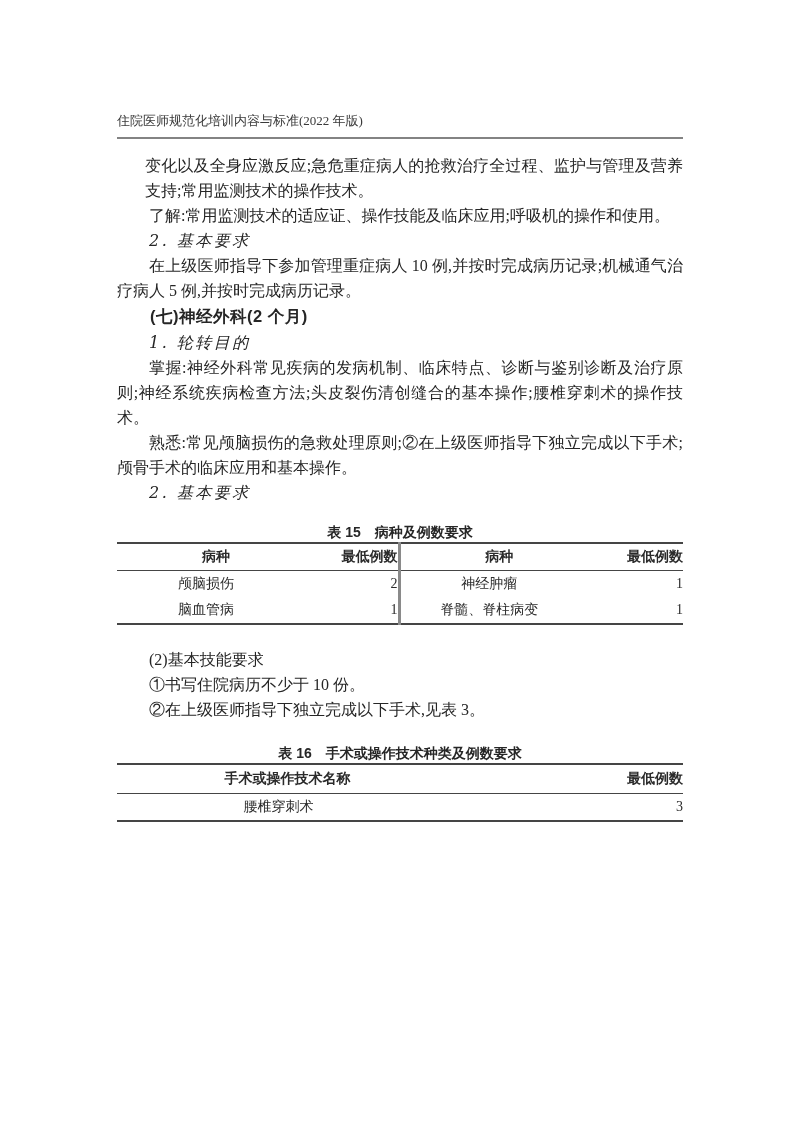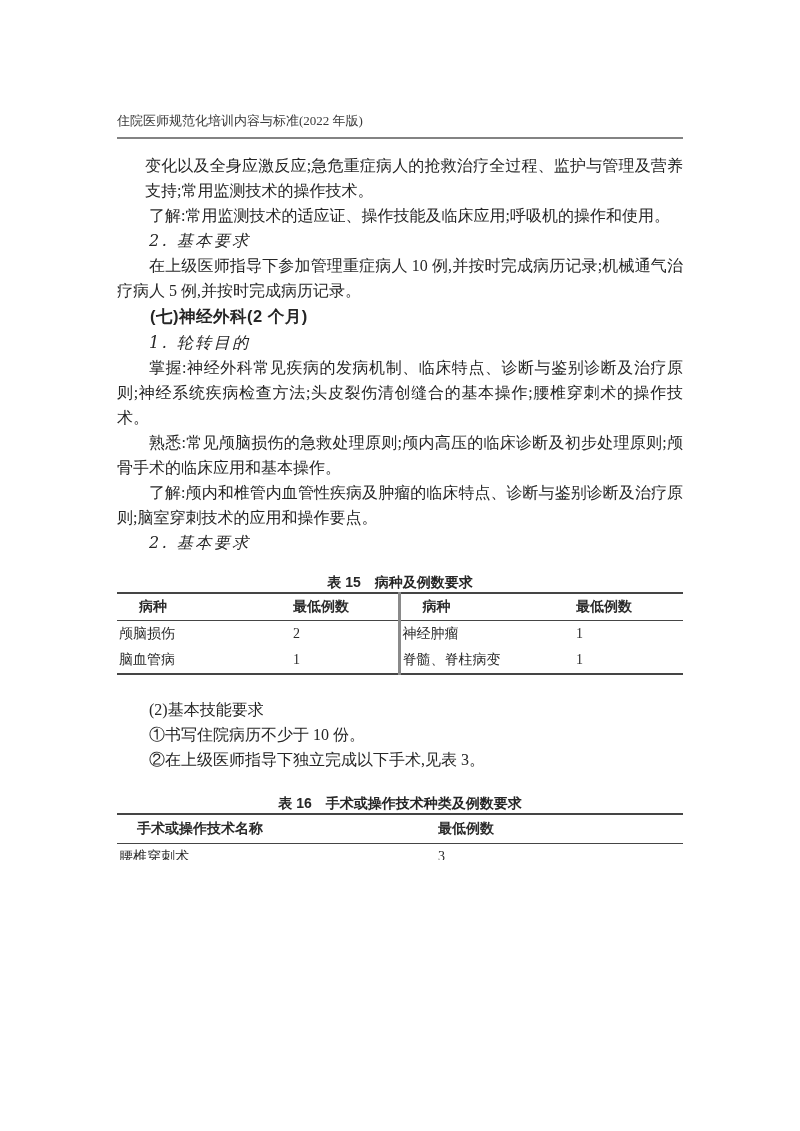--- a/index.html
+++ b/index.html
@@ -88,23 +88,23 @@
     border-bottom: 1px solid #454545;
     vertical-align: middle;
   }
   table.tbl td {
     font-family: "Liberation Serif", "DejaVu Serif", serif;
     font-weight: 400;
     height: 26px;
     padding: 0;
     vertical-align: middle;
   }
-  table.tbl .name { text-align: left; padding-left: 2px; }
+  table.tbl .name { text-align: center; padding-left: 2px; }
   table.tbl th.name { padding-left: 22px; }
-  table.tbl .cnt { text-align: left; }
+  table.tbl .cnt { text-align: right; }
   table.t15 .half-divider { border-left: 3px solid #8a8a8a; }
   table.t16 th { height: 28px; }
   table.t16 th.name { padding-left: 20px; }
   
   .page-number {
     margin-top: 63px;
     font-size: 10px;
     line-height: 18px;
     color: #3a3a3a;
     word-spacing: 7px;
@@ -122,22 +122,21 @@
 
   <main class="margin-box">
 
     <p class="para noindent first">变化以及全身应激反应;急危重症病人的抢救治疗全过程、监护与管理及营养支持;常用监测技术的操作技术。</p>
     <p class="para">了解:常用监测技术的适应证、操作技能及临床应用;呼吸机的操作和使用。</p>
     <p class="para kaiti">2. 基本要求</p>
     <p class="para">在上级医师指导下参加管理重症病人 10 例,并按时完成病历记录;机械通气治疗病人 5 例,并按时完成病历记录。</p>
     <p class="para heading">(七)神经外科(2 个月)</p>
     <p class="para kaiti">1. 轮转目的</p>
     <p class="para">掌握:神经外科常见疾病的发病机制、临床特点、诊断与鉴别诊断及治疗原则;神经系统疾病检查方法;头皮裂伤清创缝合的基本操作;腰椎穿刺术的操作技术。</p>
-    <p class="para">熟悉:常见颅脑损伤的急救处理原则;颅内高压的临床诊断及初步处理原则;颅骨手术的临床应用和基本操作。</p>
-    <p class="para">了解:颅内和椎管内血管性疾病及肿瘤的临床特点、诊断与鉴别诊断及治疗原则;脑室穿刺技术的应用和操作要点。</p>
+    <p class="para">熟悉:常见颅脑损伤的急救处理原则;②在上级医师指导下独立完成以下手术;颅骨手术的临床应用和基本操作。</p>
     <p class="para kaiti">2. 基本要求</p>
 
     <div class="table-caption">
       <span>表 15</span><span class="caption-title">病种及例数要求</span>
     </div>
 
     <table class="tbl t15">
       <colgroup>
         <col style="width:176px">
           <col style="width:106px">

